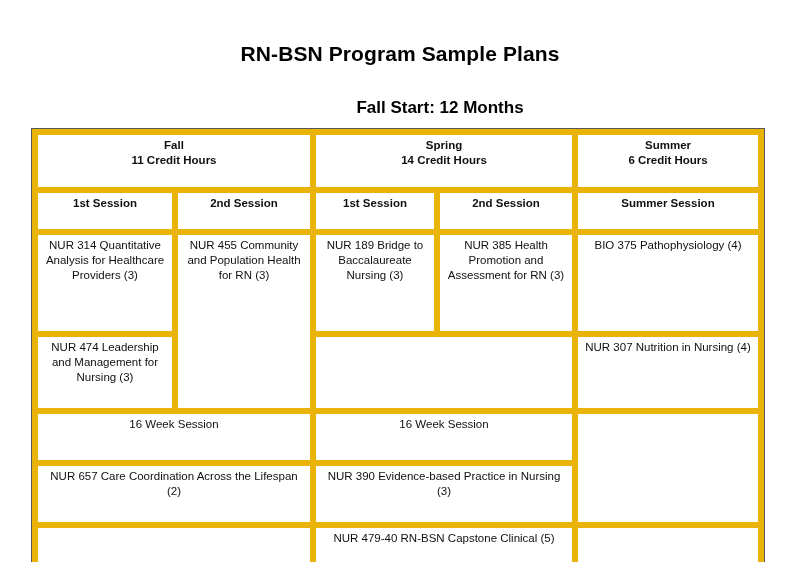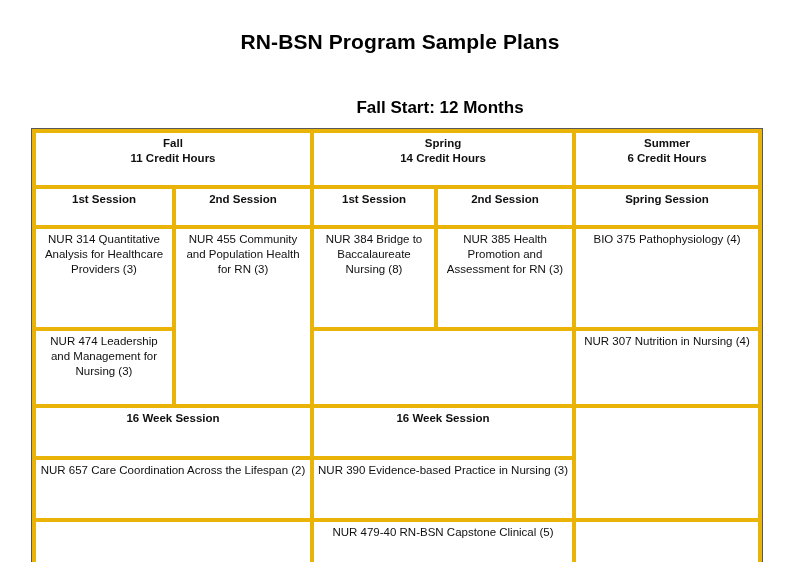--- a/index.html
+++ b/index.html
@@ -20,21 +20,21 @@
   .page {
     position: relative;
     width: 800px;
     height: 562px;
     background: #ffffff;
   }
 
   .doc-title {
     position: absolute;
     left: 0;
-    top: 30px;
+    top: 42px;
     width: 800px;
     text-align: center;
     font-size: 21px;
     font-weight: bold;
     letter-spacing: 0.1px;
     line-height: 1.1;
   }
 
   .doc-subtitle {
     position: absolute;
@@ -56,21 +56,21 @@
   }
 
   table.plan {
     border-collapse: collapse;
     table-layout: fixed;
     width: 726px;
     background: #ffffff;
   }
 
   table.plan td {
-    border: 4px solid #eab308;
+    border: 6px solid #eab308;
     padding: 3px 4px;
     vertical-align: top;
     text-align: center;
     font-size: 11.5px;
     line-height: 1.32;
     color: #101010;
     background: #ffffff;
   }
 
   
@@ -92,21 +92,21 @@
   td.session-head {
     font-weight: bold;
     font-size: 12px;
     vertical-align: middle;
     height: 30px;
     padding: 4px;
     margin-left: 43px;
   }
 
   td.week-head {
-    font-weight: bold;
+    font-weight: normal;
     font-size: 12px;
     vertical-align: top;
     padding-top: 7px;
   }
 
   td.course {
     vertical-align: top;
     padding-top: 7px;
   }
 
@@ -170,27 +170,27 @@
             <span class="season-name">Summer</span>
             <span class="season-credits">6 Credit Hours</span>
           </td>
         </tr>
 
         <tr class="r-session">
           <td class="session-head">1st Session</td>
           <td class="session-head">2nd Session</td>
           <td class="session-head">1st Session</td>
           <td class="session-head">2nd Session</td>
-          <td class="session-head">Spring Session</td>
+          <td class="session-head">Summer Session</td>
         </tr>
 
         <tr class="r-courses1">
           <td class="course">NUR 314 Quantitative Analysis  for Healthcare Providers (3)</td>
           <td class="course" rowspan="2">NUR 455 Community and Population Health for RN (3)</td>
-          <td class="course">NUR 384 Bridge to Baccalaureate Nursing (8)</td>
+          <td class="course">NUR 189 Bridge to Baccalaureate Nursing (3)</td>
           <td class="course">NUR 385 Health Promotion and Assessment for RN (3)</td>
           <td class="course">BIO 375 Pathophysiology (4)</td>
         </tr>
 
         <tr class="r-courses2">
           <td class="course">NUR 474 Leadership and Management for Nursing (3)</td>
           <td class="course empty" colspan="2"></td>
           <td class="course">NUR 307 Nutrition in Nursing (4)</td>
         </tr>
 

